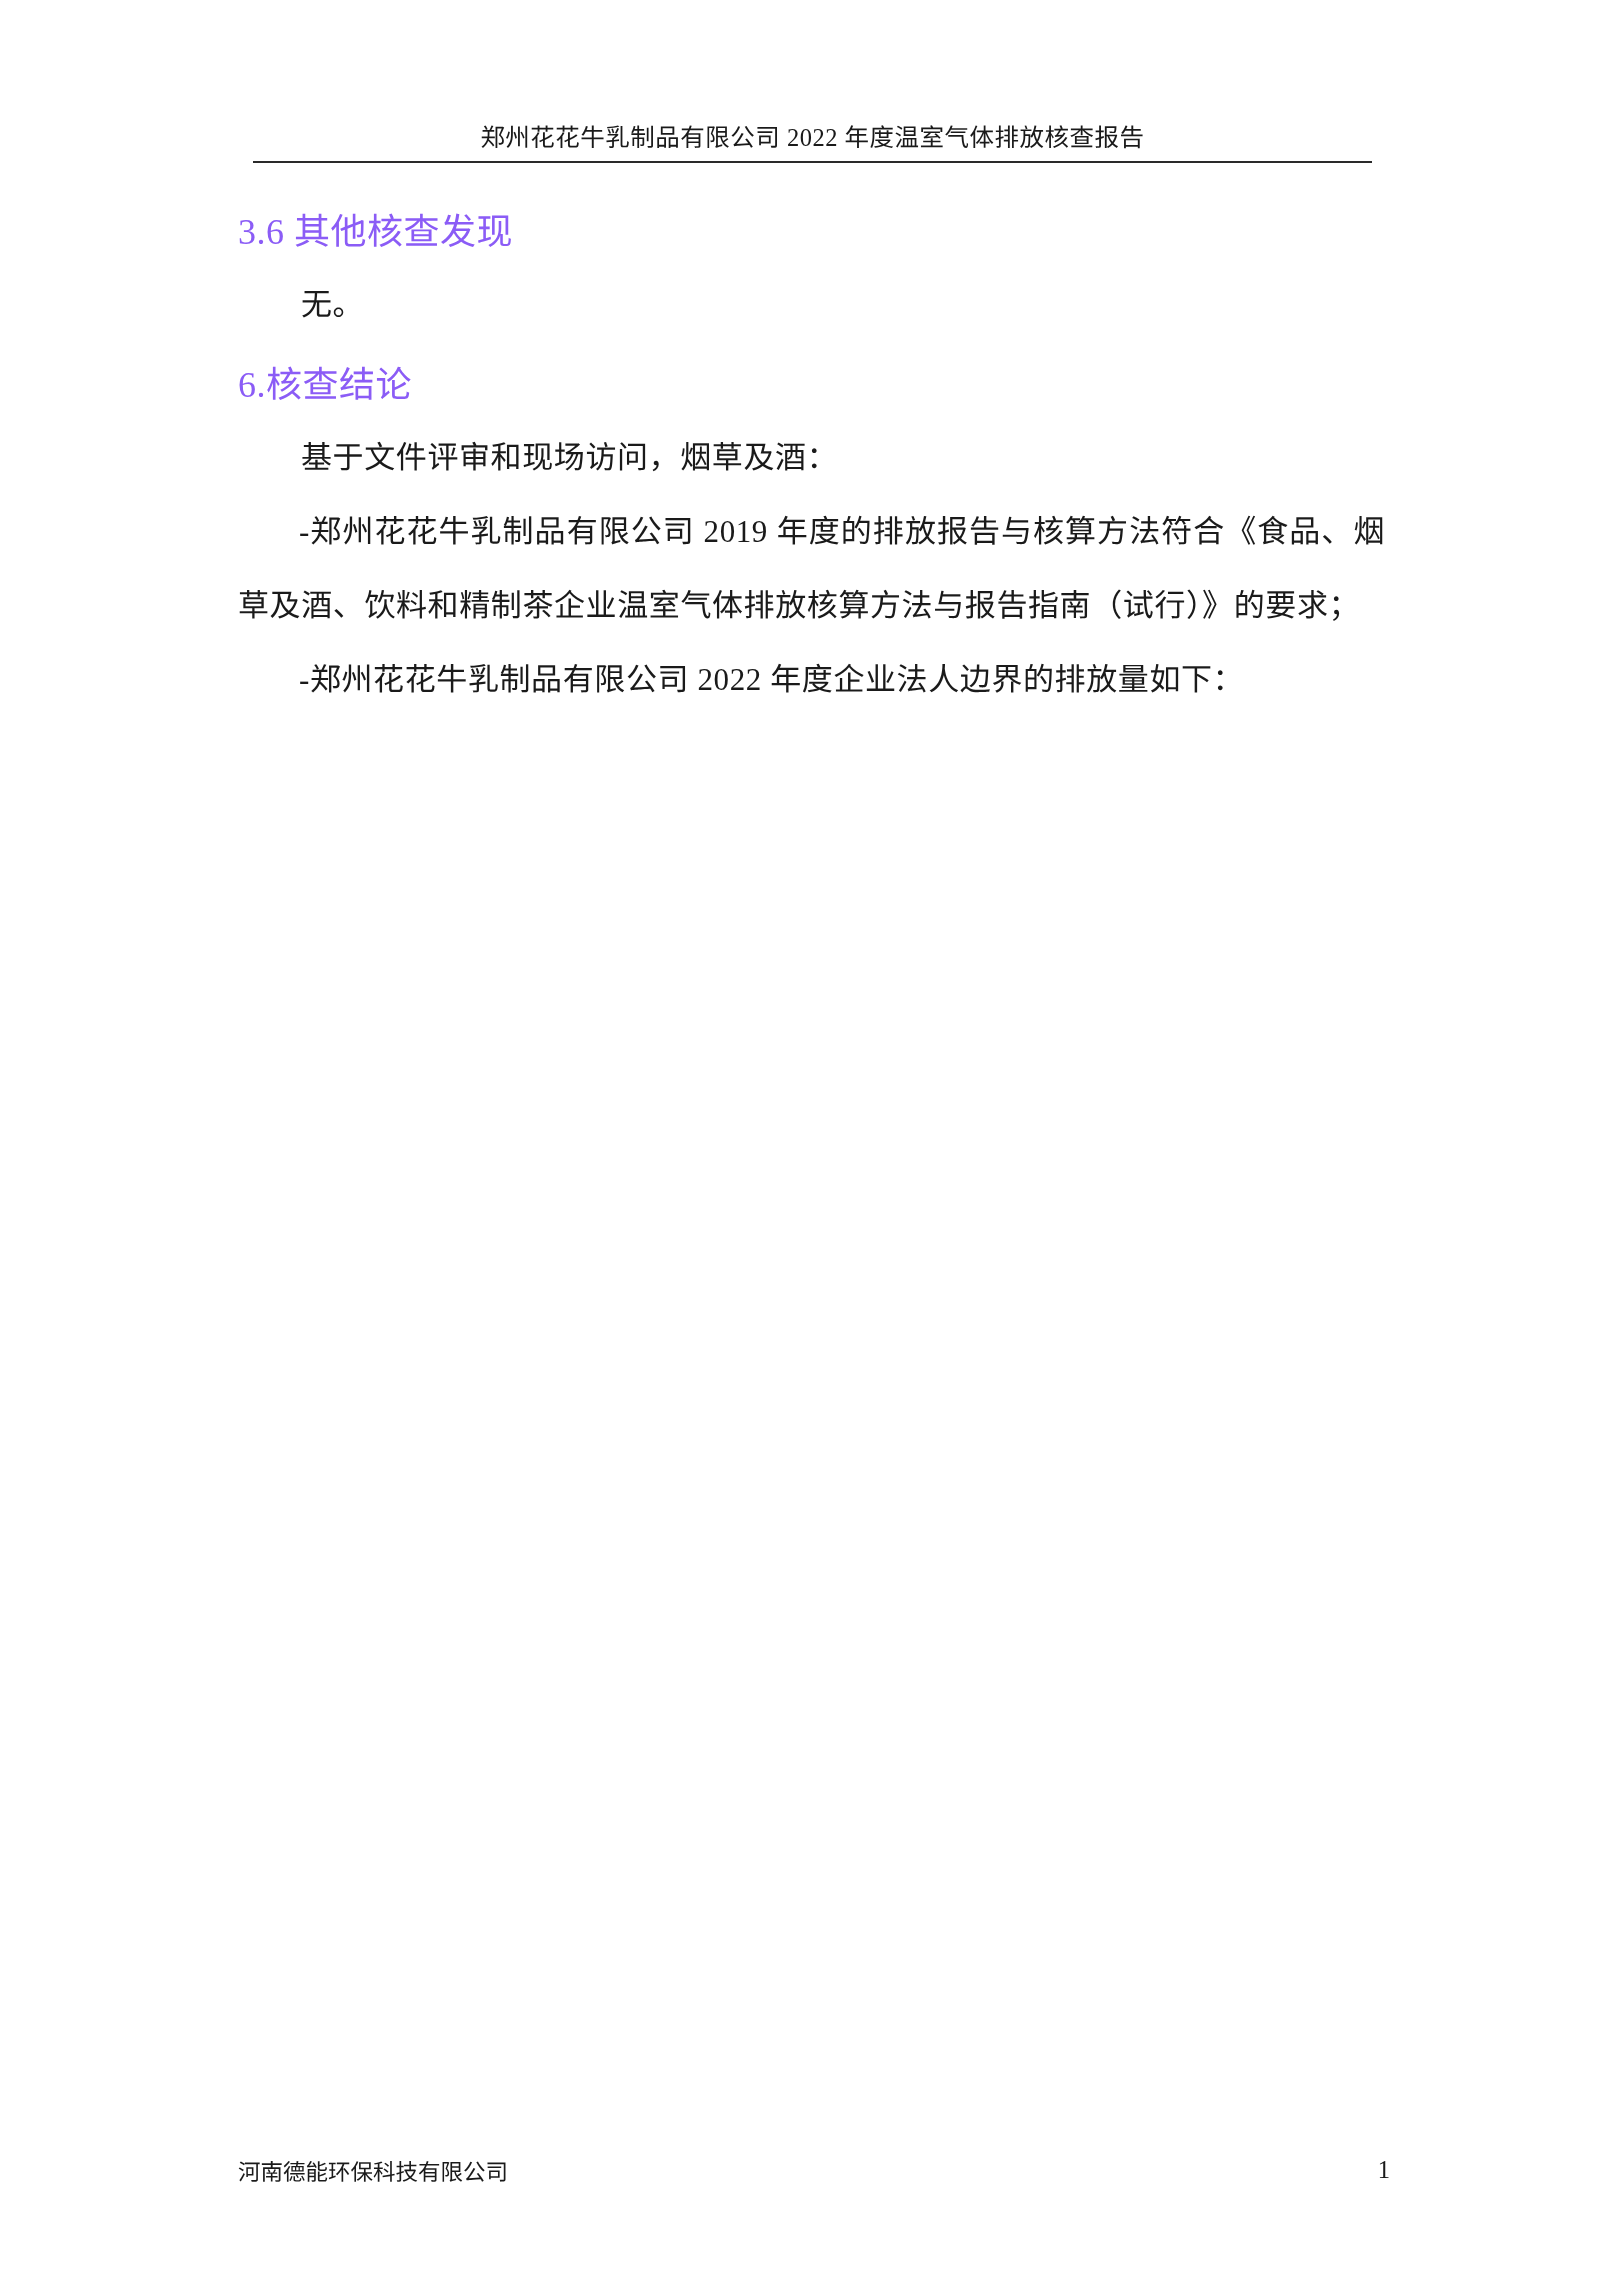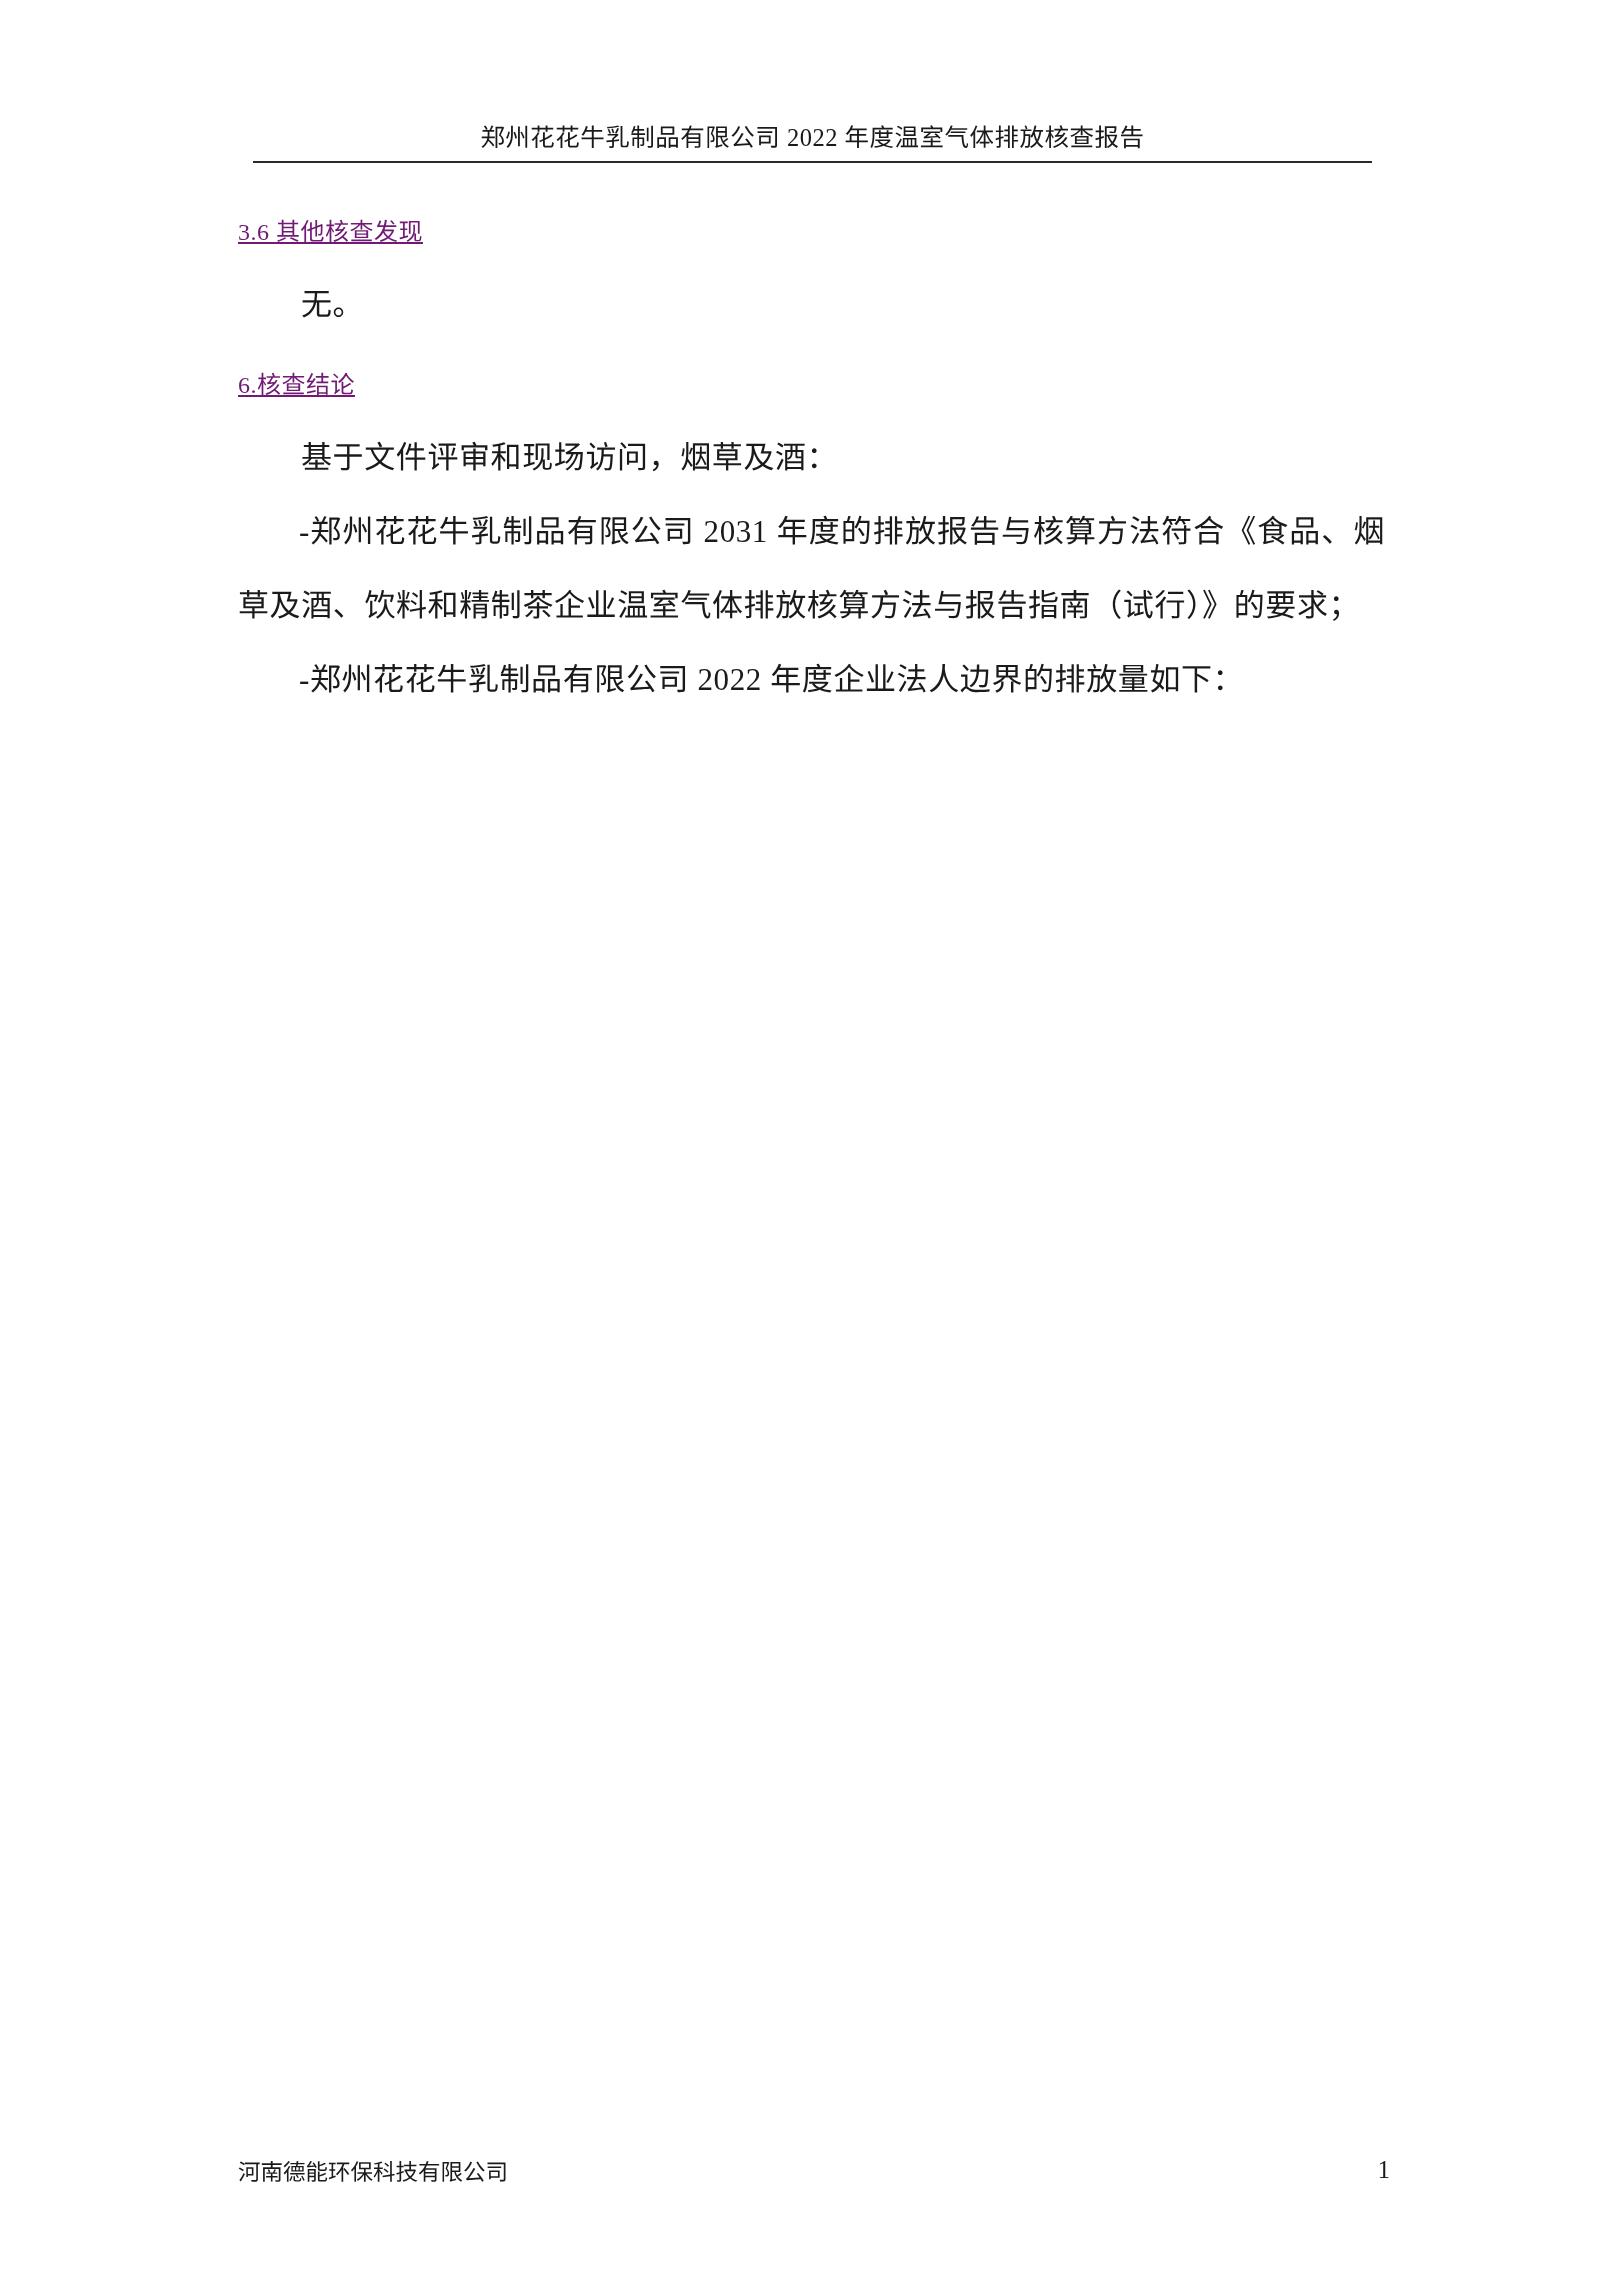--- a/index.html
+++ b/index.html
@@ -40,26 +40,25 @@
   }
 
   
   .content {
     position: absolute;
     left: 238px;
     top: 201px;
     width: 1147px;
   }
   .h-sec {
-    font-size: 24px;
+    font-size: 36px;
     line-height: 63px;
     margin: 0 0 3.9px 0;
     letter-spacing: 0.5px;
-    color: #701a75;
-    text-decoration: underline;
+    color: #8b5cf6;
   }
   .p-indent {
     font-size: 31px;
     line-height: 74px;
     margin: 0;
     text-indent: 63px;
     letter-spacing: 0.6px;
     text-align: justify;
     color: #1a1a1a;
   }
@@ -104,21 +103,21 @@
     <p class="h-sec">3.6 其他核查发现</p>
 
     <p class="p-indent">无。</p>
 
     <div class="gap-sm"></div>
 
     <p class="h-sec">6.核查结论</p>
 
     <p class="p-indent">基于文件评审和现场访问，烟草及酒：</p>
 
-    <p class="p-block">-郑州花花牛乳制品有限公司 2031 年度的排放报告与核算方法符合《食品、烟草及酒、饮料和精制茶企业温室气体排放核算方法与报告指南（试行）》的要求；</p>
+    <p class="p-block">-郑州花花牛乳制品有限公司 2019 年度的排放报告与核算方法符合《食品、烟草及酒、饮料和精制茶企业温室气体排放核算方法与报告指南（试行）》的要求；</p>
 
     <p class="p-block">-郑州花花牛乳制品有限公司 2022 年度企业法人边界的排放量如下：</p>
 
   </div>
 
   <div class="footer">
     <span>河南德能环保科技有限公司</span>
     <span class="footer-right">1</span>
   </div>
 

